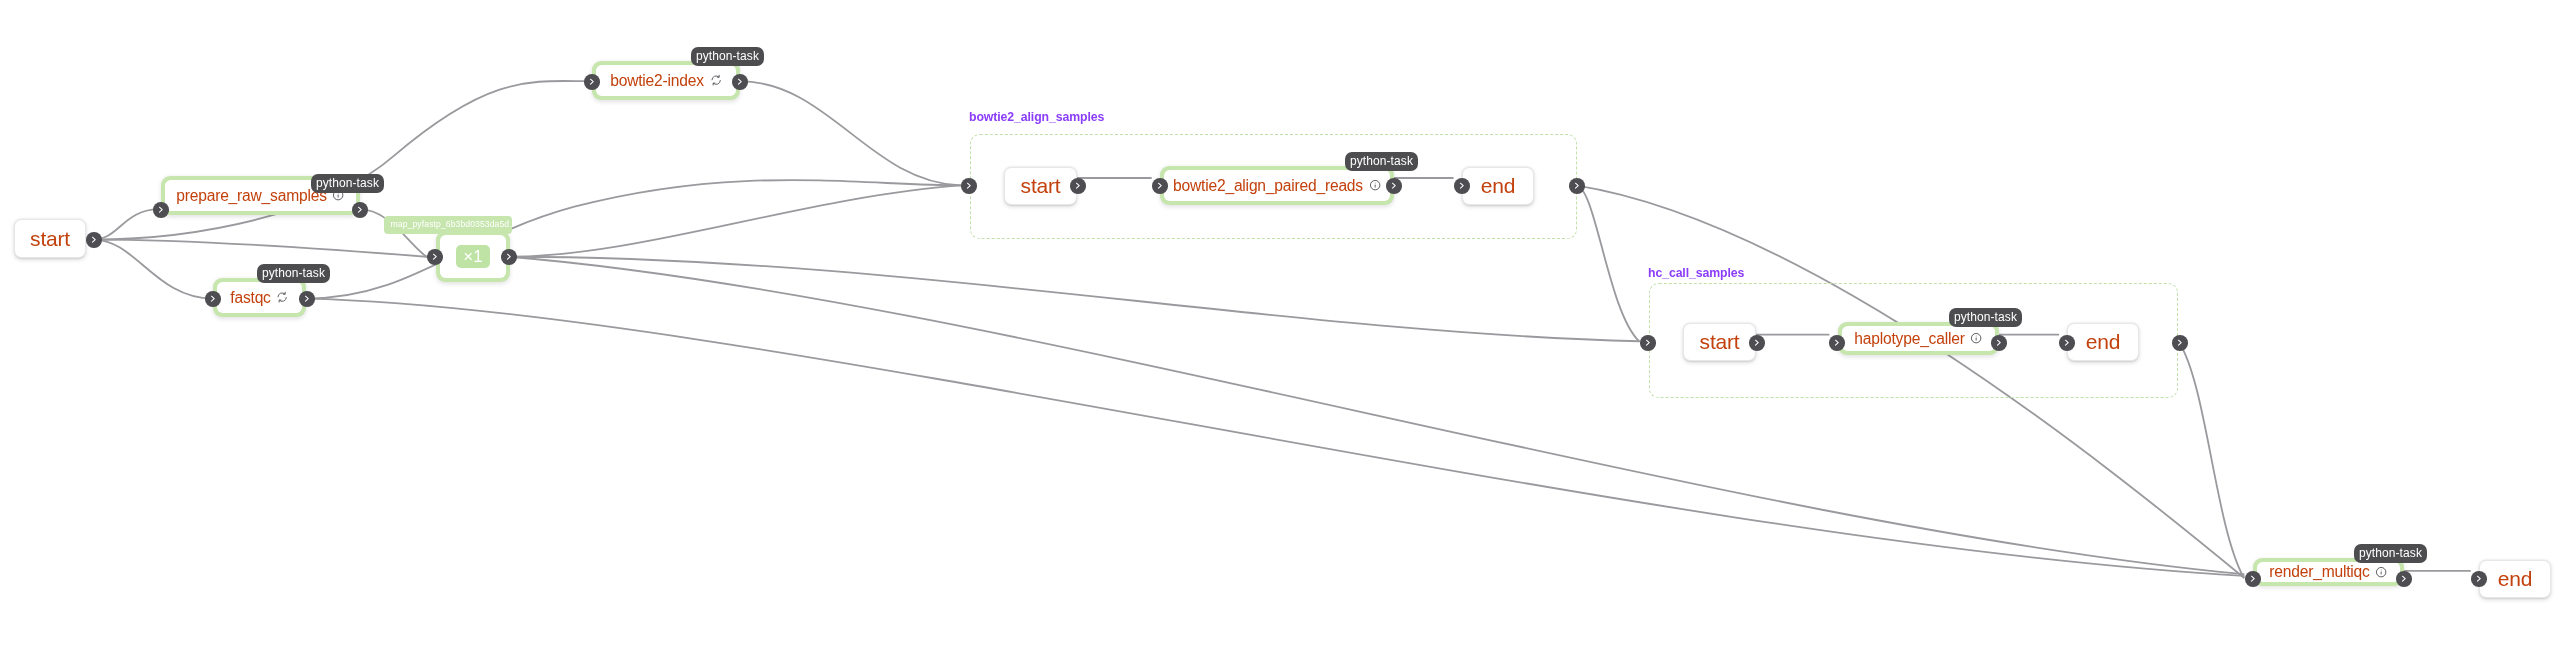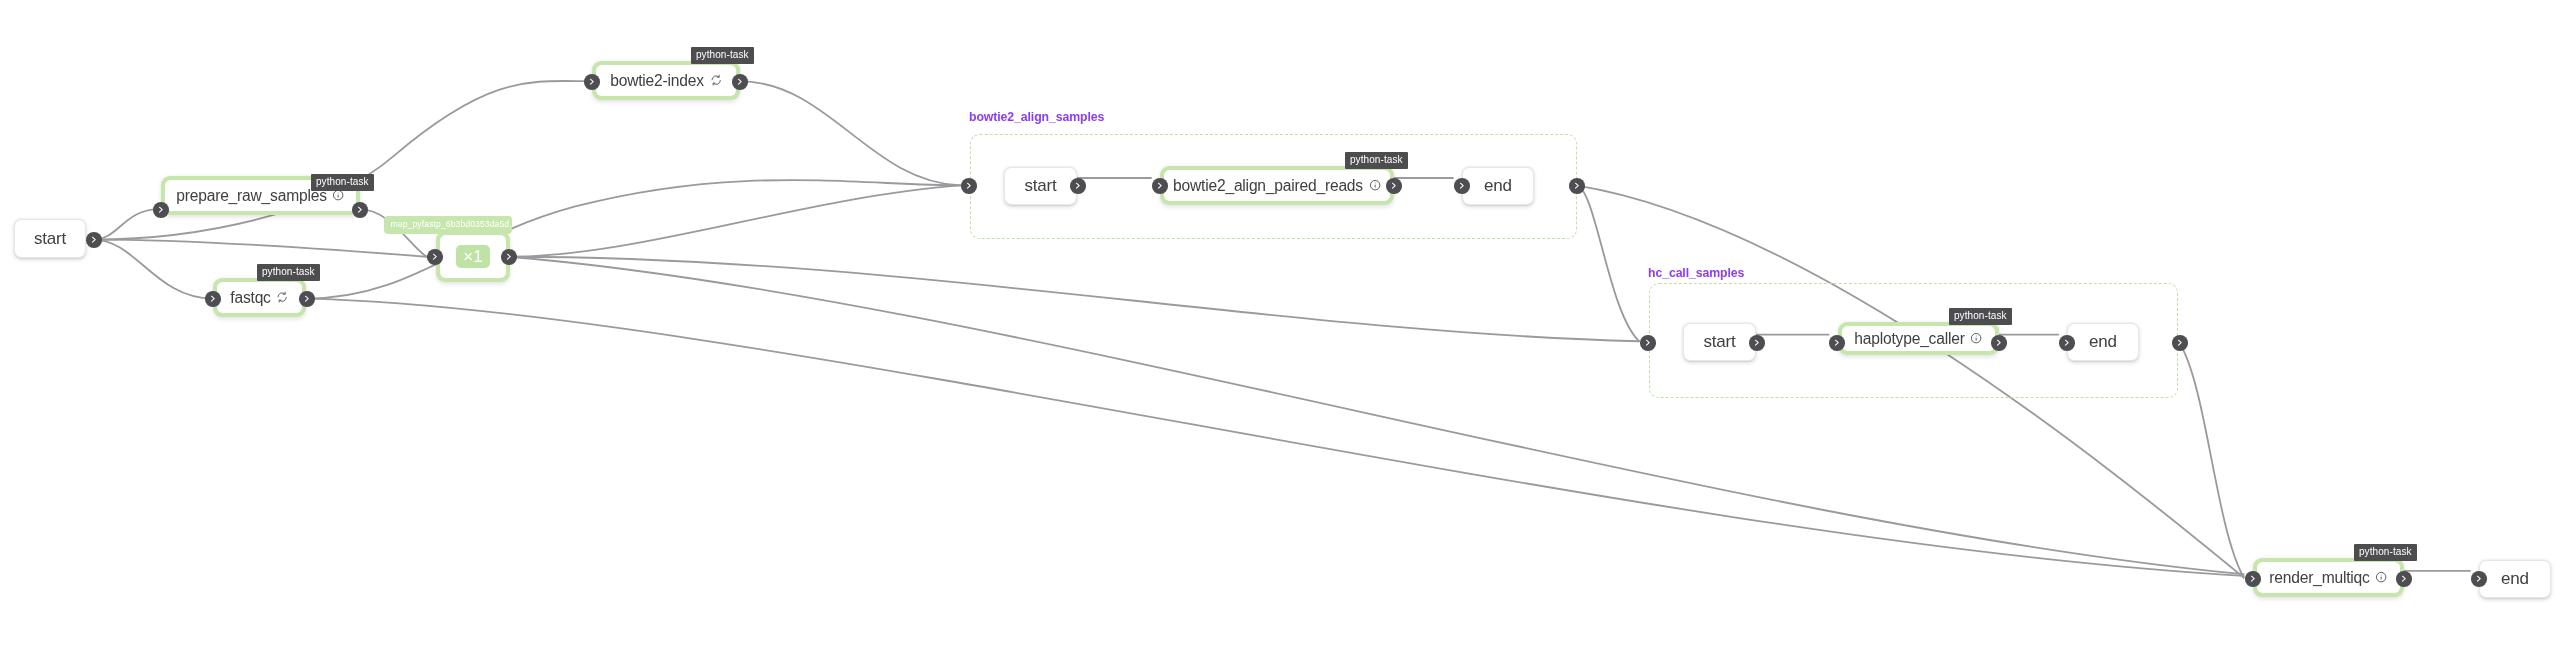--- a/index.html
+++ b/index.html
@@ -60,26 +60,26 @@
     border-radius: 5.7px;
     width: 100%;
     height: 100%;
     display: flex;
     align-items: center;
     justify-content: center;
     gap: 5.7px;
   }
   .node-label {
     font-size: 16.4px;
-    color: #404040;
+    color: #c2410c;
     letter-spacing: -0.2px;
     white-space: nowrap;
   }
   .node.plain .node-label {
-    font-size: 17px;
+    font-size: 21px;
   }
   .small-label {
     font-size: 15.6px;
   }
 
   
   .count-chip {
     background: #bfe3a5;
     color: #ffffff;
     font-size: 17px;
@@ -100,24 +100,24 @@
     align-items: center;
     justify-content: center;
   }
   .handle svg { display: block; }
 
   
   .badge {
     position: absolute;
     background: #4d4d50;
     color: #ffffff;
-    font-size: 10px;
+    font-size: 12px;
     line-height: 1;
     padding: 3.3px 4.9px 4.1px 4.9px;
-    border-radius: 1px;
+    border-radius: 7px;
     white-space: nowrap;
     z-index: 8;
     letter-spacing: 0.1px;
   }
 
   
   .map-pill {
     position: absolute;
     background: #c7e6ae;
     color: #ffffff;
@@ -274,21 +274,21 @@
               <line x1="12" y1="11" x2="12" y2="16.6"></line>
               <circle cx="12" cy="7.6" r="0.95" fill="#46464b" stroke="none"></circle>
             </svg>
           </span>
         </div>
       </div>
       <div class="badge" style="background: rgb(77, 77, 80); left: 1949px; top: 308px;">python-task</div>
       <div class="node plain" style="left: 2067px; top: 323px; width: 72px; height: 38px;">
         <span class="node-label">end</span>
       </div>
-      <div class="node task" style="left: 2253px; top: 558px; width: 151px; height: 39px; background: rgb(199, 230, 174);">
+      <div class="node task" style="left: 2253px; top: 558px; width: 151px; height: 28px; background: rgb(199, 230, 174);">
         <div class="inner">
           <span class="node-label small-label">render_multiqc</span>
           <span class="icon">
             <svg width="12.3" height="12.3" viewBox="0 0 24 24" fill="none" stroke="#46464b" stroke-width="1.7">
               <circle cx="12" cy="12" r="9.2"></circle>
               <line x1="12" y1="11" x2="12" y2="16.6"></line>
               <circle cx="12" cy="7.6" r="0.95" fill="#46464b" stroke="none"></circle>
             </svg>
           </span>
         </div>

